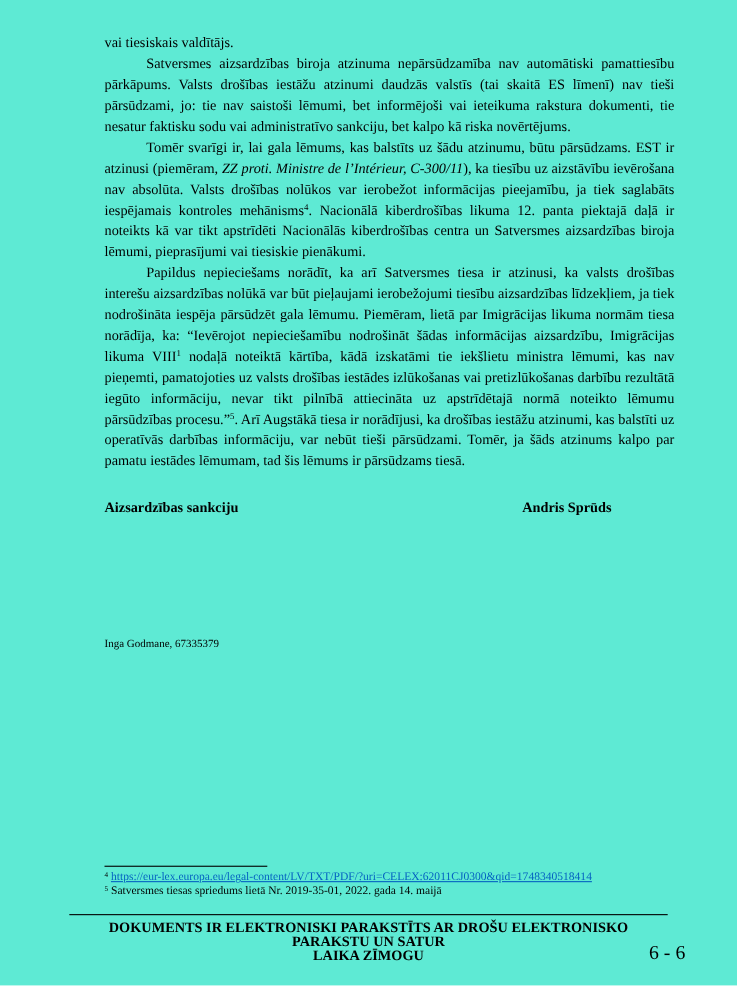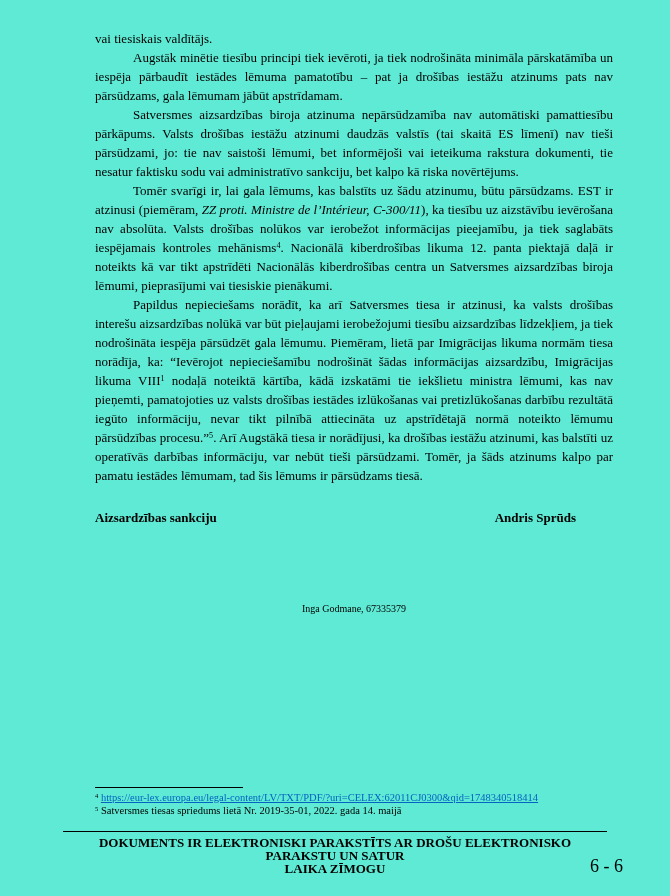--- a/index.html
+++ b/index.html
@@ -32,26 +32,26 @@
     vertical-align: baseline;
     top: -0.45em;
   }
   .signature-row {
     margin-top: 23px;
     display: flex;
     justify-content: space-between;
     font-weight: bold;
     text-align: left;
   }
-  .sig-name { margin-right: 37px; }
+  .sig-name { margin-right: 57px; }
   .contact {
-    margin-top: 76px;
+    margin-top: 110px;
     font-size: 10px;
     line-height: 12.5px;
-    text-align: center;
+    text-align: left;
   }
   .footnotes {
     position: absolute;
     left: 95px;
     top: 787px;
     width: 518px;
     font-size: 10.5px;
     line-height: 13px;
     text-align: left;
   }
@@ -80,21 +80,20 @@
     font-size: 18px;
   }
 </style>
 </head>
 <body>
 
 <div class="page">
 
   <div class="content">
     <p class="para no-indent">vai tiesiskais valdītājs.</p>
-    <p class="para">Augstāk minētie tiesību principi tiek ievēroti, ja tiek nodrošināta minimāla pārskatāmība un iespēja pārbaudīt iestādes lēmuma pamatotību – pat ja drošības iestāžu atzinums pats nav pārsūdzams, gala lēmumam jābūt apstrīdamam.</p>
     <p class="para">Satversmes aizsardzības biroja atzinuma nepārsūdzamība nav automātiski pamattiesību pārkāpums. Valsts drošības iestāžu atzinumi daudzās valstīs (tai skaitā ES līmenī) nav tieši pārsūdzami, jo: tie nav saistoši lēmumi, bet informējoši vai ieteikuma rakstura dokumenti, tie nesatur faktisku sodu vai administratīvo sankciju, bet kalpo kā riska novērtējums.</p>
     <p class="para"><span>Tomēr svarīgi ir, lai gala lēmums, kas balstīts uz šādu atzinumu, būtu pārsūdzams. EST ir atzinusi (piemēram, </span><span class="citation">ZZ proti. Ministre de l’Intérieur, C-300/11</span><span>), ka tiesību uz aizstāvību ievērošana nav absolūta. Valsts drošības nolūkos var ierobežot informācijas pieejamību, ja tiek saglabāts iespējamais kontroles mehānisms</span><sup class="fnref">4</sup><span>. Nacionālā kiberdrošības likuma 12. panta piektajā daļā ir noteikts kā var tikt apstrīdēti Nacionālās kiberdrošības centra un Satversmes aizsardzības biroja lēmumi, pieprasījumi vai tiesiskie pienākumi.</span></p>
     <p class="para"><span>Papildus nepieciešams norādīt, ka arī Satversmes tiesa ir atzinusi, ka valsts drošības interešu aizsardzības nolūkā var būt pieļaujami ierobežojumi tiesību aizsardzības līdzekļiem, ja tiek nodrošināta iespēja pārsūdzēt gala lēmumu. Piemēram, lietā par Imigrācijas likuma normām tiesa norādīja, ka: “Ievērojot nepieciešamību nodrošināt šādas informācijas aizsardzību, Imigrācijas likuma VIII</span><sup class="fnref">1</sup><span> nodaļā noteiktā kārtība, kādā izskatāmi tie iekšlietu ministra lēmumi, kas nav pieņemti, pamatojoties uz valsts drošības iestādes izlūkošanas vai pretizlūkošanas darbību rezultātā iegūto informāciju, nevar tikt pilnībā attiecināta uz apstrīdētajā normā noteikto lēmumu pārsūdzības procesu.”</span><sup class="fnref">5</sup><span>. Arī Augstākā tiesa ir norādījusi, ka drošības iestāžu atzinumi, kas balstīti uz operatīvās darbības informāciju, var nebūt tieši pārsūdzami. Tomēr, ja šāds atzinums kalpo par pamatu iestādes lēmumam, tad šis lēmums ir pārsūdzams tiesā.</span></p>
 
     <div class="signature-row">
       <span class="sig-title">Aizsardzības sankciju</span>
       <span class="sig-name">Andris Sprūds</span>
     </div>
 
     <div class="contact">

